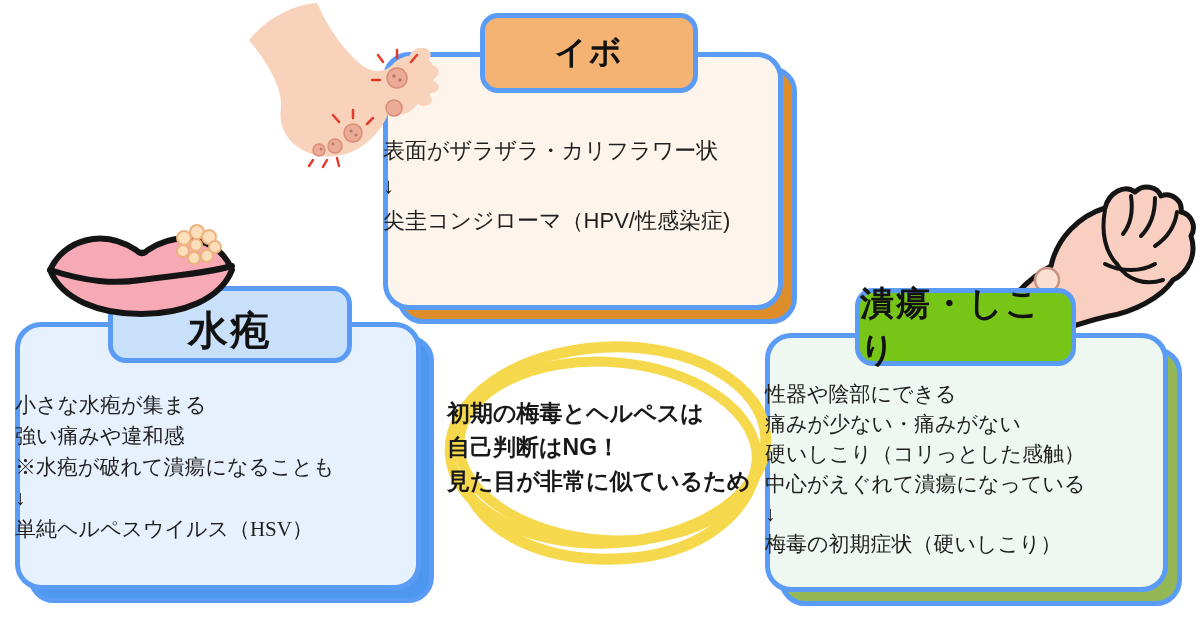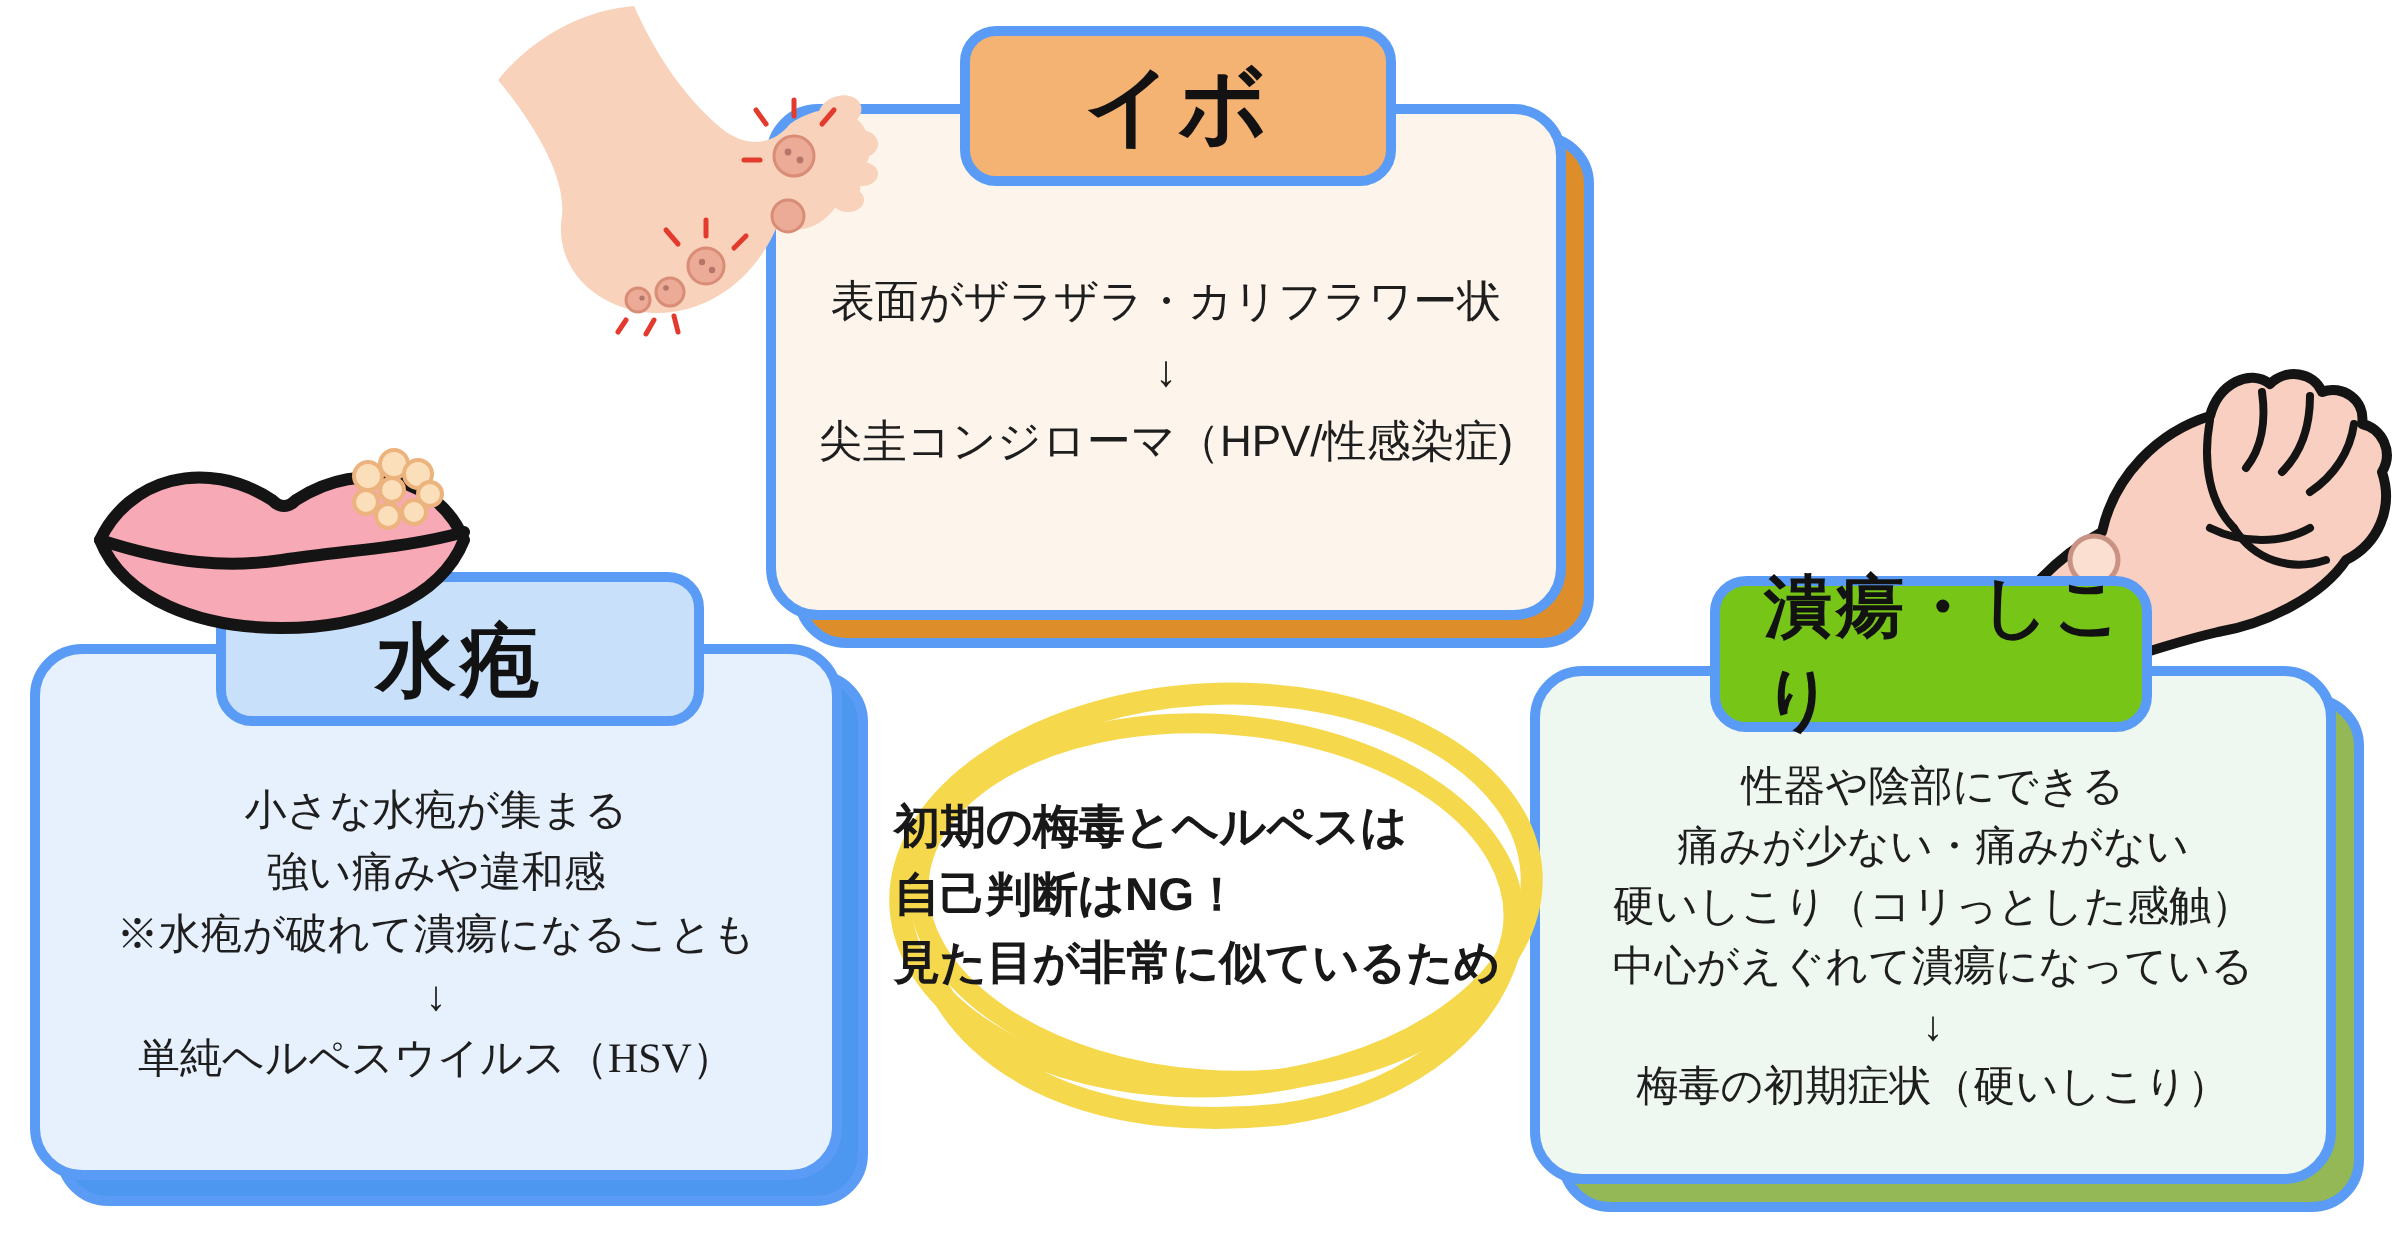--- a/index.html
+++ b/index.html
@@ -19,39 +19,39 @@
     border:5px solid var(--border-blue); z-index:2;
   }
   .card-header {
     position:absolute; border-radius:18px;
     border:5px solid var(--border-blue);
     display:flex; align-items:center; justify-content:center;
     font-weight:bold; color:#121212; z-index:3;
     letter-spacing:2px;
   }
   .card-body {
-    position:absolute; text-align:center; color:#1e1e1e; z-index:3;
+    position:absolute; color:#1e1e1e; z-index:3;
   }
 
   
   .wart-shadow { left:397px; top:66px; width:400px; height:258px; background:var(--wart-shadow); }
   .wart-main   { left:383px; top:52px; width:400px; height:258px; background:var(--wart-body-bg); }
-  .wart-header { left:480px; top:13px;  width:218px; height:80px; background:var(--wart-header-bg); font-size:44px;text-align:right; }
+  .wart-header { left:480px; top:13px;  width:218px; height:80px; background:var(--wart-header-bg); font-size:32px;text-align:right; }
   .wart-body   { left:383px; top:133px; width:400px; font-size:22px; line-height:35px; }
 
   
   .blister-shadow { left:28px; top:335px; width:406px; height:268px; background:var(--blister-shadow); }
   .blister-main   { left:15px; top:322px; width:406px; height:268px; background:var(--blister-body-bg); }
   .blister-header { left:108px; top:286px; width:244px; height:77px; background:var(--blister-header-bg); font-size:40px;align-items:flex-end; }
   .blister-body   { left:15px; top:390px; width:406px; font-size:21px; line-height:31px;font-family:Liberation Serif, serif; }
 
   
   .ulcer-shadow { left:779px; top:347px; width:403px; height:259px; background:var(--ulcer-shadow); }
   .ulcer-main   { left:765px; top:333px; width:403px; height:259px; background:var(--ulcer-body-bg); }
-  .ulcer-header { left:855px; top:288px; width:221px; height:78px; background:var(--ulcer-header-bg); font-size:34px;padding-left:22px; }
+  .ulcer-header { left:855px; top:288px; width:221px; height:78px; background:var(--ulcer-header-bg); font-size:34px; }
   .ulcer-body   { left:765px; top:379px; width:403px; font-size:21px; line-height:30px; }
 
   
   .warning-circle { position:absolute; left:437px; top:335px; width:342px; height:235px; z-index:2; }
   .warning-text {
     position:absolute; left:447px; top:396px; width:322px;
     text-align:left; font-weight:bold; color:#181818;
     font-size:23px; line-height:34px; z-index:3;
   }
 

